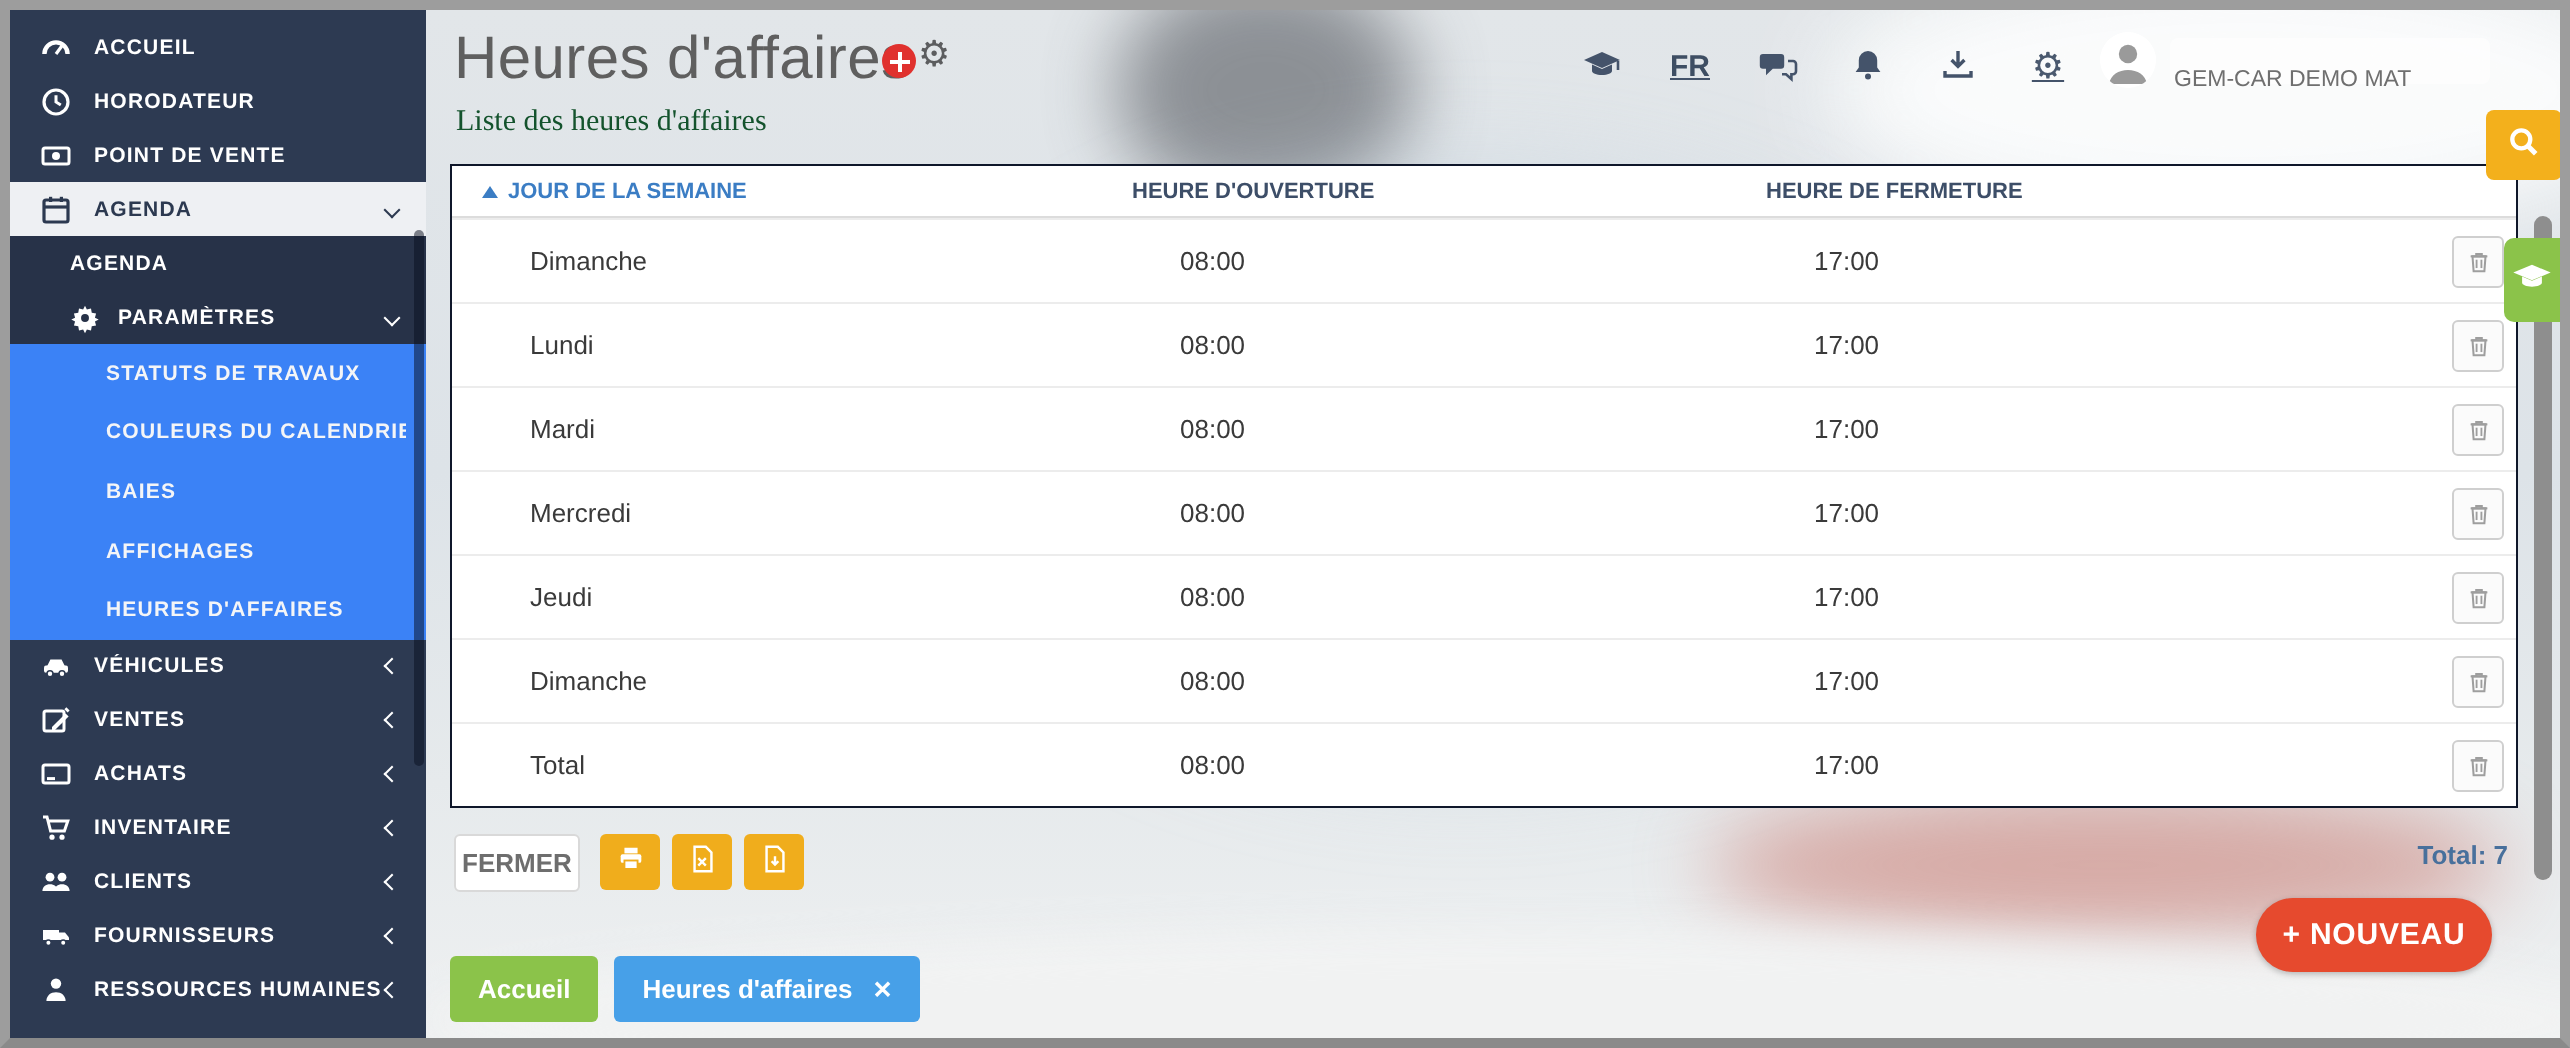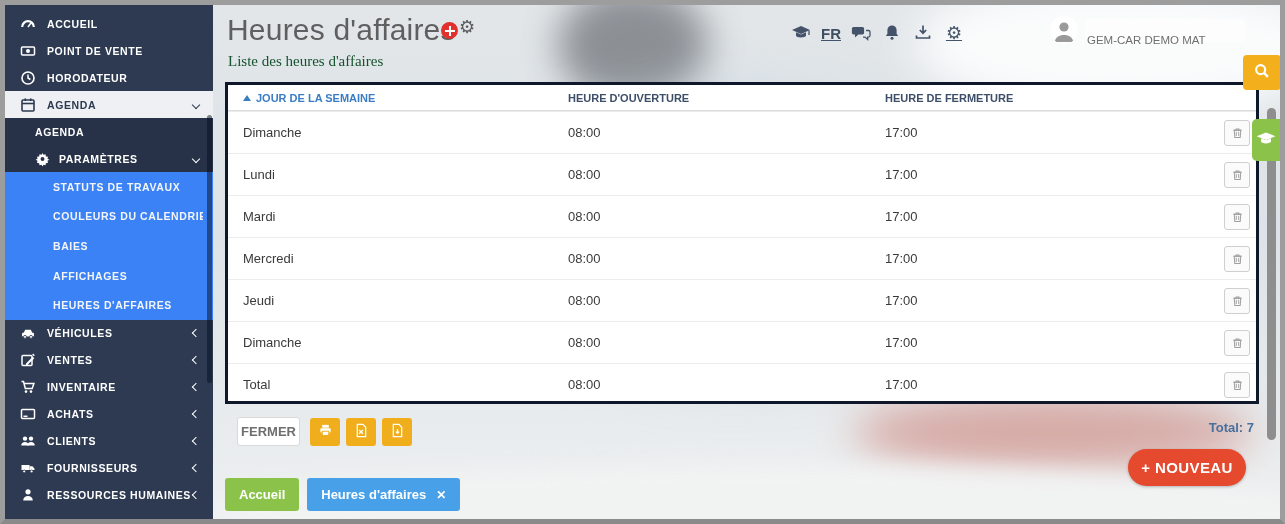--- a/index.html
+++ b/index.html
@@ -44,61 +44,61 @@
                 color:#5f5f5f; letter-spacing:.2px; }
   .page-sub   { position:absolute; left:15px; top:48px; font-size:15px; color:#14532d;font-family:Liberation Serif, serif; }
   .add-icon { position:absolute; left:228px; top:17px; width:17px; height:17px;
               background:#e0312e; border-radius:50%; cursor:pointer; }
   .add-icon::before, .add-icon::after { content:""; position:absolute; background:#fff; }
   .add-icon::before { left:7.5px; top:3.5px; width:2px; height:10px; }
   .add-icon::after  { left:3.5px; top:7.5px; width:10px; height:2px; }
   .title-gear { position:absolute; left:246px; top:11px; font-size:18px; color:#5c5d5f; cursor:pointer; }
 
   .topbar { position:absolute; left:577px; top:17px; display:flex; align-items:center;
-            gap:9px; color:#44536a;text-decoration:underline; }
+            gap:23px; color:#44536a;text-decoration:underline; }
   .tb-ic { width:22px; height:22px; display:flex; align-items:center; justify-content:center; cursor:pointer; }
   .tb-ic svg { width:20px; height:20px; }
   .tb-lang { font-size:15px; font-weight:bold; color:#3e4e63; cursor:pointer; }
   .tb-gear { font-size:18px; color:#4a596e; }
   .name-strip { position:absolute; left:872px; top:14px; width:160px; height:23px;
                 background:rgba(255,255,255,.6); border-radius:4px; }
   .avatar { position:absolute; left:837px; top:11px; width:28px; height:28px; border-radius:50%;
             background:#fff; overflow:hidden; cursor:pointer; }
   .user-name { position:absolute; left:874px; top:29px; font-size:11.5px; color:#6f6f6f; cursor:pointer; }
 
   .search-btn { position:absolute; left:1030px; top:50px; width:38px; height:35px;
                 background:#f3b01c; border:none; border-radius:4px; cursor:pointer;
                 display:flex; align-items:center; justify-content:center; z-index:8; }
   .grad-btn { position:absolute; left:1039px; top:114px; width:28px; height:42px;
               background:#8bc34a; border:none; border-radius:5px 0 0 5px; cursor:pointer;
               display:flex; align-items:center; justify-content:center; z-index:9; }
   .grad-btn svg { width:22px; height:22px; }
 
   
   .card { position:absolute; left:12px; top:77px; width:1034px; height:322px;
-          background:#fff; border:3px solid #0f172a; z-index:3; }
+          background:#fff; border:1px solid #0f172a; z-index:3; }
   .thead { display:flex; align-items:center; height:26px; border-bottom:1px solid #dcdcdc;
            font-size:11px; font-weight:bold; color:#3d4e68; }
   .col-day { width:340px; padding-left:15px; flex:none; display:flex; align-items:center; gap:5px; }
   .col-open { width:317px; flex:none; }
   .col-close { flex:1; }
   .thead .col-day { color:#3b7dc4; cursor:pointer; }
   .thead .col-open, .thead .col-close { cursor:pointer; }
   .sort-asc { width:0; height:0; border-left:4px solid transparent; border-right:4px solid transparent;
               border-bottom:6px solid #3b7dc4; }
   .trow { display:flex; align-items:center; height:42px; border-top:1px solid #ececec;
-          font-size:13px; color:#3a3a3a; }
+          font-size:13px; color:#3a3a3a;padding-left:24px; }
   .trow:first-of-type { border-top:none; }
   .col-del { width:44px; flex:none; display:flex; justify-content:flex-end; padding-right:6px; }
   .del-btn { width:26px; height:26px; background:#fbfbfb; border:1px solid #cfcfcf;
              border-radius:3px; cursor:pointer; display:flex; align-items:center; justify-content:center; }
   .del-btn svg { width:13px; height:13px; }
 
   
-  .footer-row { position:absolute; left:24px; top:412px; display:flex; align-items:flex-end; z-index:4; }
+  .footer-row { position:absolute; left:14px; top:412px; display:flex; align-items:flex-start; z-index:4; }
   .close-btn { width:63px; height:29px; background:#fff; border:1px solid #d9d9d9; border-radius:3px;
                font-family:"Liberation Sans",sans-serif; font-size:13px; font-weight:bold; color:#6e6e6e; cursor:pointer; }
   .yellow-btn { width:30px; height:28px; background:#f0ad1c; border:none; border-radius:3px;
                 cursor:pointer; display:flex; align-items:center; justify-content:center; }
   .yellow-btn svg { width:15px; height:15px; }
   .footer-row .close-btn { margin-right:10px; }
   .footer-row .yellow-btn { margin-right:6px; }
   .total-text { position:absolute; right:26px; top:415px; font-size:13px; font-weight:bold;
                 color:#48709c; z-index:4; }
 
@@ -132,35 +132,35 @@
             <path d="M2.2 11a5.8 5.8 0 0 1 11.6 0" fill="none" stroke="#fff" stroke-width="2.2"></path>
             <line x1="8" y1="11" x2="11.2" y2="6.6" stroke="#fff" stroke-width="1.6"></line>
           </svg>
       </span>
       <span class="nav-label">ACCUEIL</span>
     </div>
 
     <div class="nav-item">
       <span class="nav-icon">
         <svg viewBox="0 0 16 16">
+            <circle cx="8" cy="8" r="6" fill="none" stroke="#fff" stroke-width="1.6"></circle>
+            <path d="M8 4.6V8l2.4 1.5" fill="none" stroke="#fff" stroke-width="1.5"></path>
+          </svg>
+      </span>
+      <span class="nav-label">HORODATEUR</span>
+    </div>
+
+    <div class="nav-item">
+      <span class="nav-icon">
+        <svg viewBox="0 0 16 16">
             <rect x="1.5" y="4" width="13" height="8" rx="1" fill="none" stroke="#fff" stroke-width="1.5"></rect>
             <circle cx="8" cy="8" r="2" fill="#fff"></circle>
           </svg>
       </span>
       <span class="nav-label">POINT DE VENTE</span>
-    </div>
-
-    <div class="nav-item">
-      <span class="nav-icon">
-        <svg viewBox="0 0 16 16">
-            <circle cx="8" cy="8" r="6" fill="none" stroke="#fff" stroke-width="1.6"></circle>
-            <path d="M8 4.6V8l2.4 1.5" fill="none" stroke="#fff" stroke-width="1.5"></path>
-          </svg>
-      </span>
-      <span class="nav-label">HORODATEUR</span>
     </div>
 
     <div class="nav-item active">
       <span class="nav-icon">
         <svg viewBox="0 0 16 16">
             <rect x="2" y="3" width="12" height="11" rx="1" fill="none" stroke="#2c3950" stroke-width="1.6"></rect>
             <line x1="2" y1="6.5" x2="14" y2="6.5" stroke="#2c3950" stroke-width="1.6"></line>
             <line x1="5.3" y1="1.4" x2="5.3" y2="4" stroke="#2c3950" stroke-width="1.6"></line>
             <line x1="10.7" y1="1.4" x2="10.7" y2="4" stroke="#2c3950" stroke-width="1.6"></line>
           </svg>
@@ -221,37 +221,37 @@
             <path d="M13.2 1.6l1.6 1.6-1 1-1.6-1.6z" fill="#fff"></path>
           </svg>
       </span>
       <span class="nav-label">VENTES</span>
       <span class="chev left"></span>
     </div>
 
     <div class="nav-item">
       <span class="nav-icon">
         <svg viewBox="0 0 16 16">
+            <rect x="1.5" y="3.5" width="13" height="9" rx="1" fill="none" stroke="#fff" stroke-width="1.5"></rect>
+            <line x1="3.5" y1="10.3" x2="7.5" y2="10.3" stroke="#fff" stroke-width="1.5"></line>
+          </svg>
+      </span>
+      <span class="nav-label">ACHATS</span>
+      <span class="chev left"></span>
+    </div>
+
+    <div class="nav-item">
+      <span class="nav-icon">
+        <svg viewBox="0 0 16 16">
             <path d="M1.5 2.5h2l1.8 7h6.9l1.7-5H4.2" fill="none" stroke="#fff" stroke-width="1.5"></path>
             <circle cx="6" cy="12.6" r="1.3" fill="#fff"></circle>
             <circle cx="11" cy="12.6" r="1.3" fill="#fff"></circle>
           </svg>
       </span>
       <span class="nav-label">INVENTAIRE</span>
-      <span class="chev left"></span>
-    </div>
-
-    <div class="nav-item">
-      <span class="nav-icon">
-        <svg viewBox="0 0 16 16">
-            <rect x="1.5" y="3.5" width="13" height="9" rx="1" fill="none" stroke="#fff" stroke-width="1.5"></rect>
-            <line x1="3.5" y1="10.3" x2="7.5" y2="10.3" stroke="#fff" stroke-width="1.5"></line>
-          </svg>
-      </span>
-      <span class="nav-label">ACHATS</span>
       <span class="chev left"></span>
     </div>
 
     <div class="nav-item">
       <span class="nav-icon">
         <svg viewBox="0 0 16 16">
             <circle cx="5" cy="5.6" r="2.2" fill="#fff"></circle>
             <circle cx="11" cy="5.6" r="2.2" fill="#fff"></circle>
             <path d="M1.2 12.5c0-2.1 1.7-3.4 3.8-3.4s3.8 1.3 3.8 3.4z" fill="#fff"></path>
             <path d="M7.2 12.5c0-2.1 1.7-3.4 3.8-3.4s3.8 1.3 3.8 3.4z" fill="#fff"></path>

